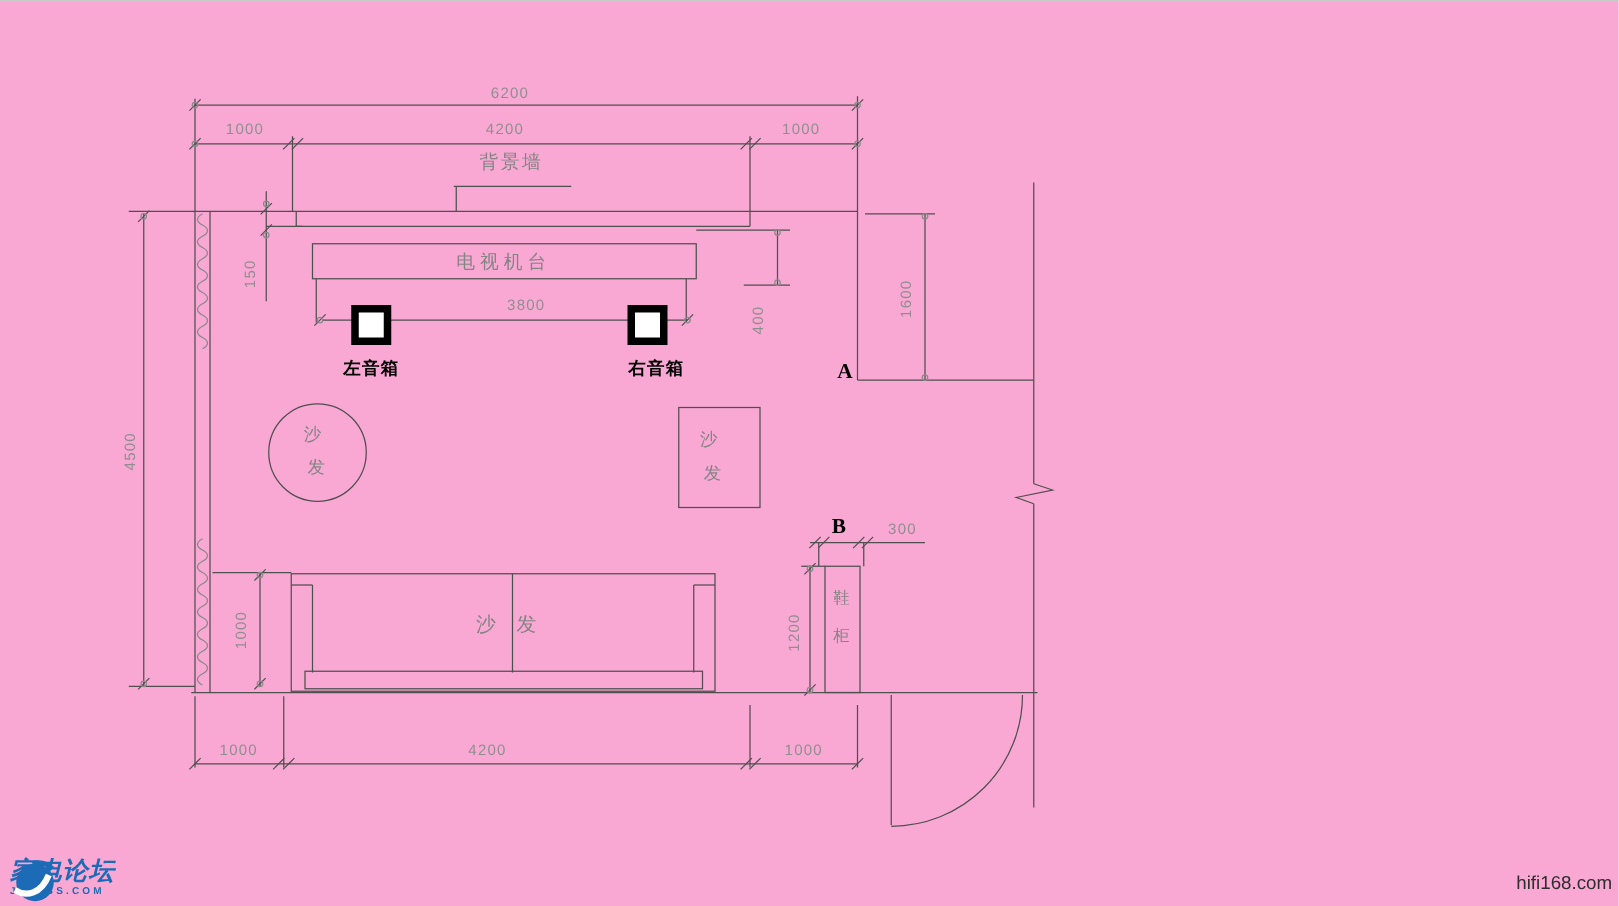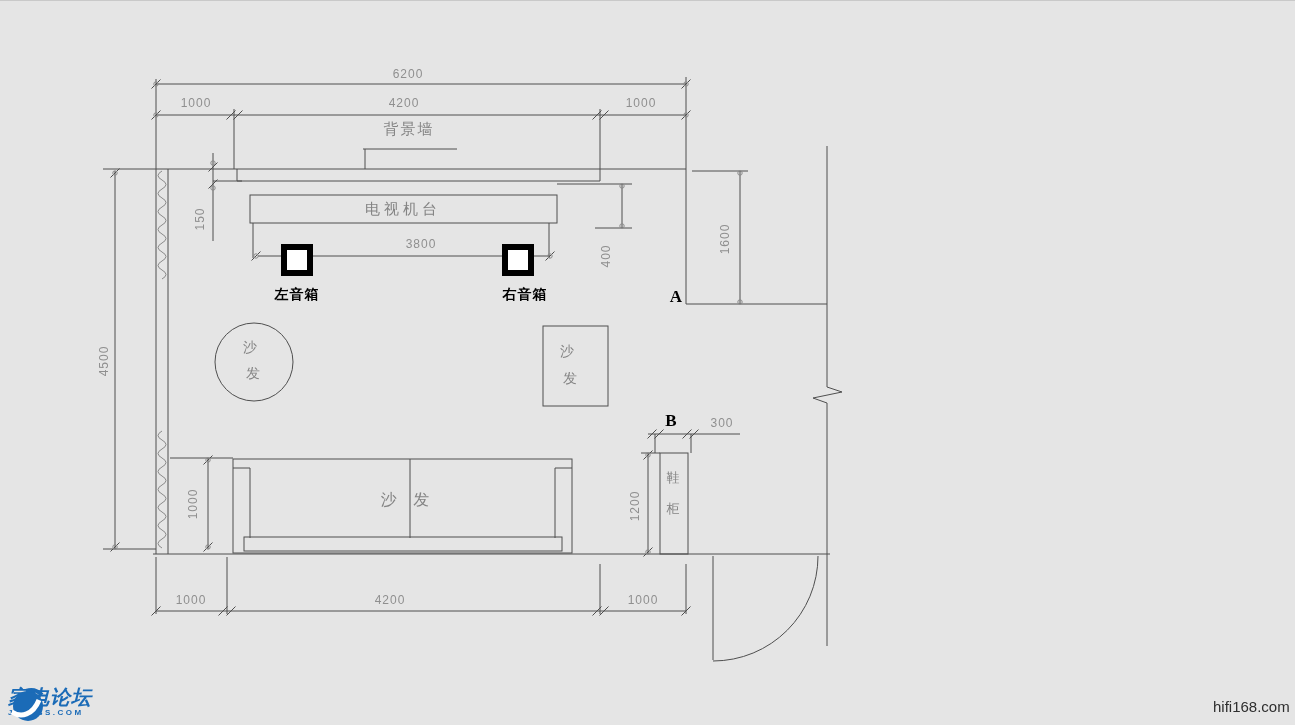--- a/index.html
+++ b/index.html
@@ -1,16 +1,16 @@
 <!DOCTYPE html>
 <html><head>
 <meta charset="utf-8">
 <style>
   html,body{margin:0;padding:0;background:#ffffff;}
-  #stage{position:relative;width:1295px;height:725px;background:#e5e5e5;overflow:hidden;
+  #stage{position:relative;width:1295px;height:725px;background:#f9a8d4;overflow:hidden;
          font-family:"Liberation Sans",sans-serif;border-top:1px solid #c9c9c9;box-sizing:border-box;}
   svg{position:absolute;left:0;top:0;}
   .ln line,.ln path,.ln rect,.ln circle{stroke:#4f4f4f;stroke-width:1;fill:none;}
   .wave{stroke:#8a8a8a !important;}
   text{text-anchor:middle;}
   .dim{font-size:12px;fill:#8f8f8f;letter-spacing:1px;}
   .cad{fill:#848484;}
   .cad15{font-size:15px;letter-spacing:4px;}
   .cad15b{font-size:15px;letter-spacing:2px;}
   .cad14{font-size:14px;}

